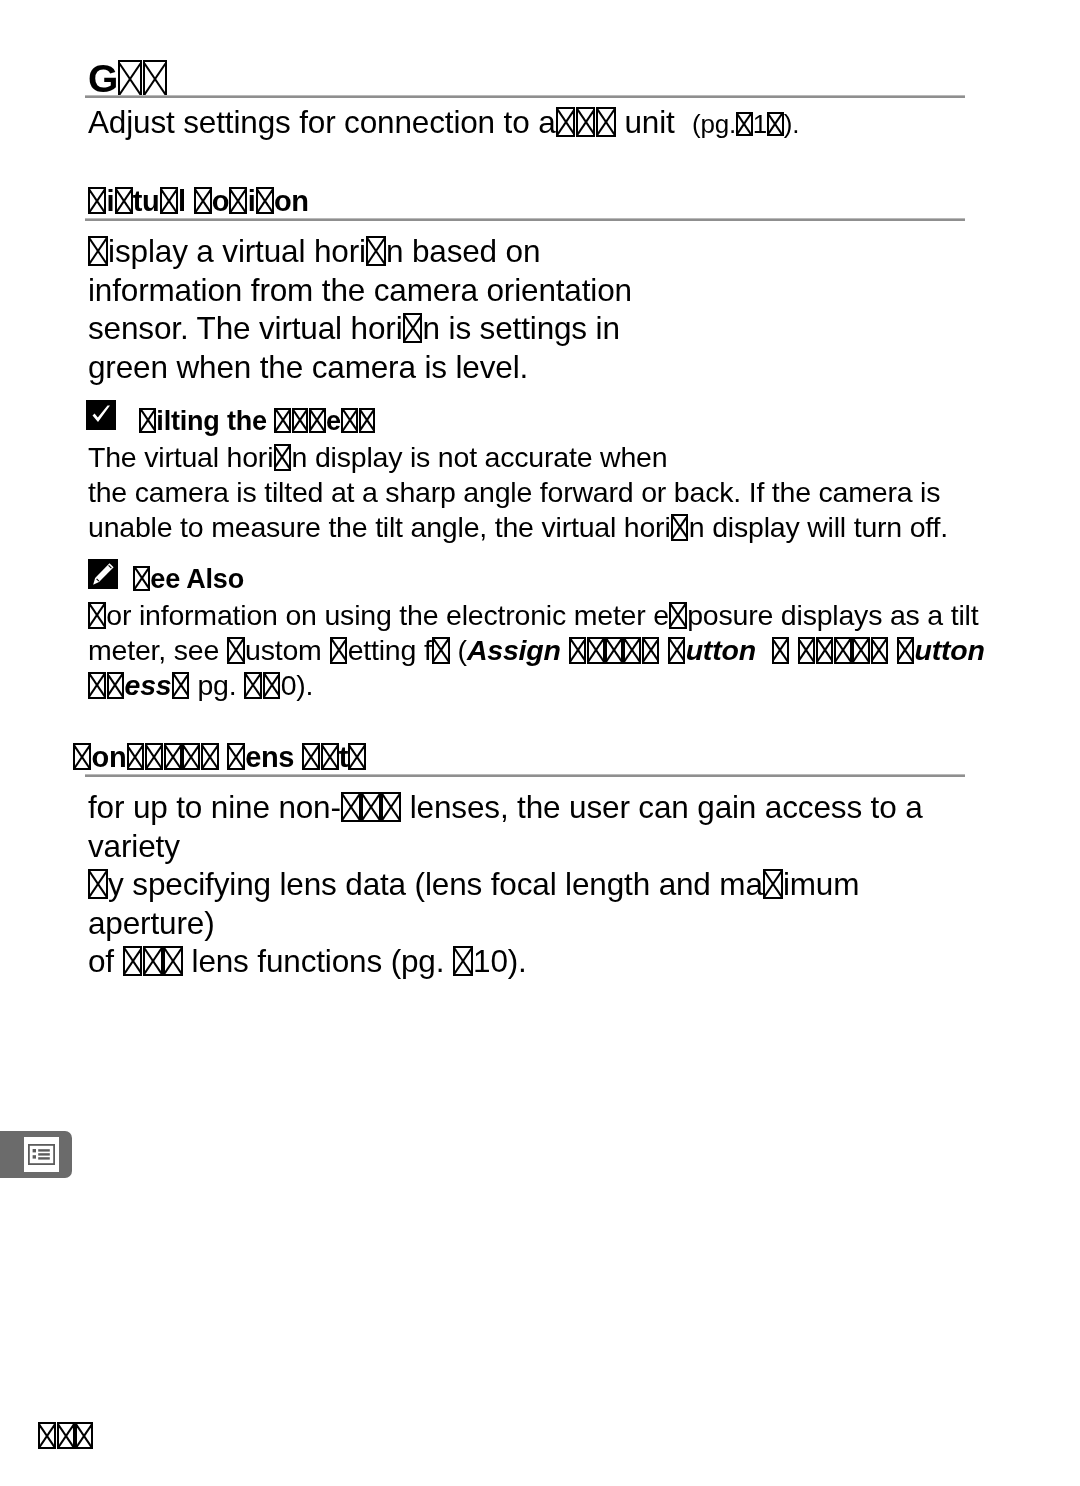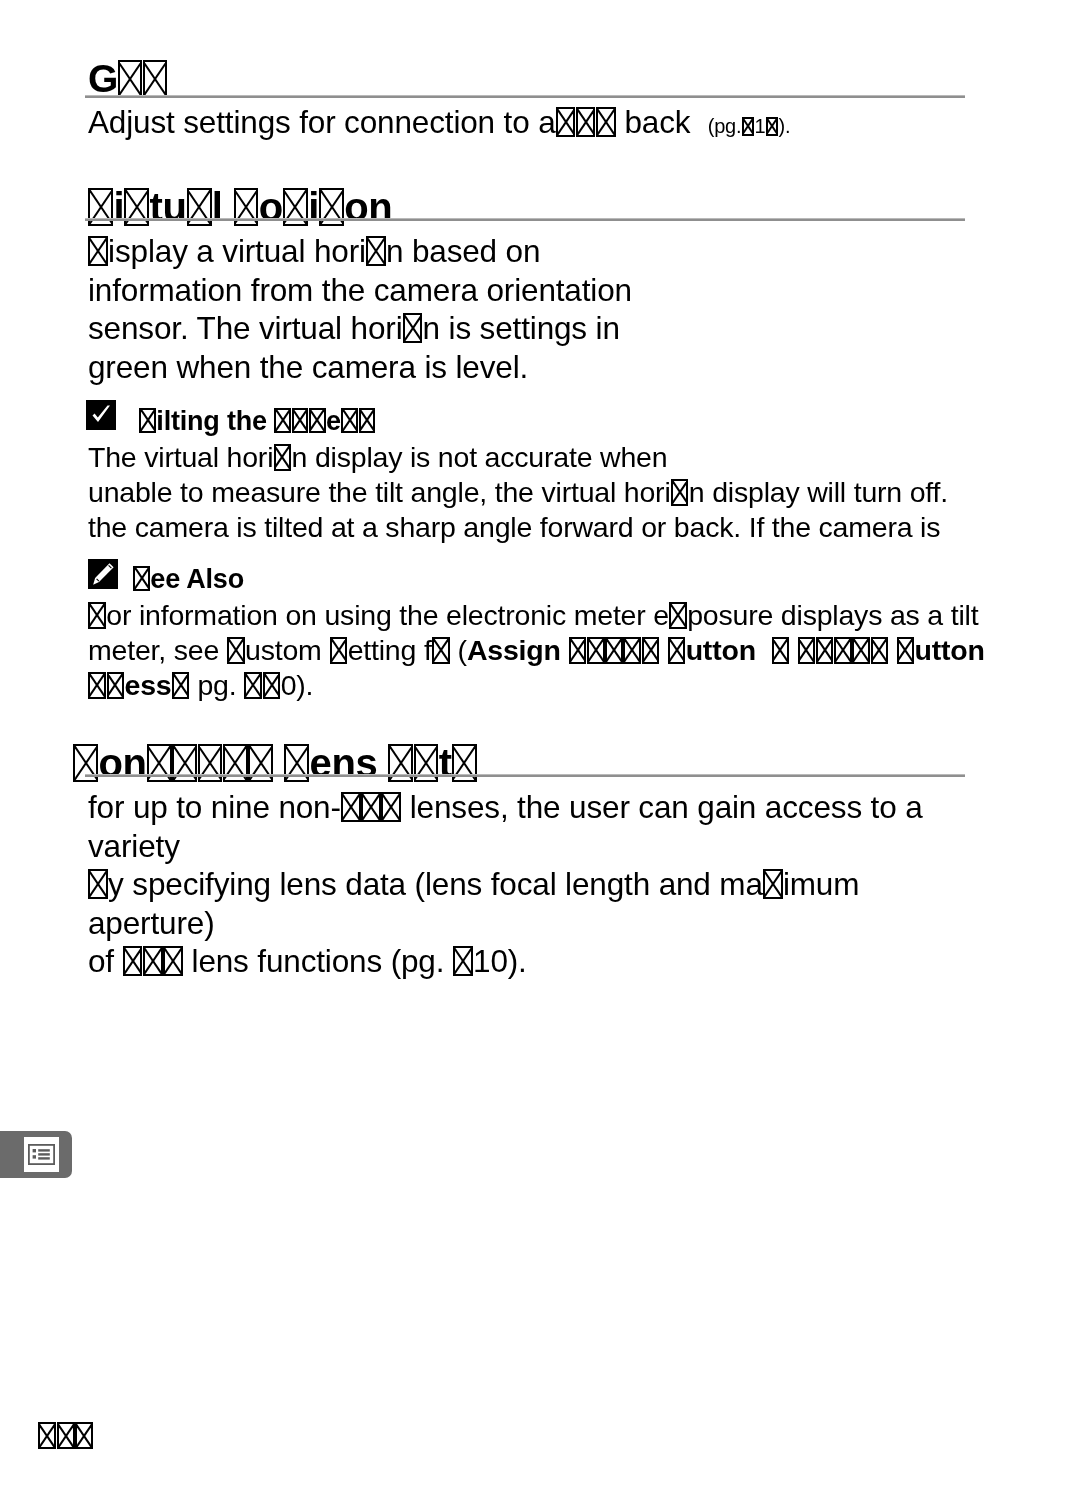--- a/index.html
+++ b/index.html
@@ -54,21 +54,21 @@
     position: absolute;
     font-weight: bold;
     font-size: 39px;
     line-height: 1;
     letter-spacing: -0.6px;
     white-space: nowrap;
   }
   .h-sub {
     position: absolute;
     font-weight: bold;
-    font-size: 40px;
+    font-size: 29px;
     line-height: 1;
     letter-spacing: -0.4px;
     white-space: nowrap;
   }
   .rule {
     position: absolute;
     left: 85px;
     width: 880px;
     height: 3px;
     background: #8f8f8f;
@@ -92,23 +92,23 @@
   .note-title {
     position: absolute;
     font-weight: bold;
     font-size: 27px;
     line-height: 1;
     letter-spacing: -0.2px;
     white-space: nowrap;
     padding-left: 7px;
   }
   .small-note {
-    font-size: 20px;
-  }
-  b.inl { font-weight: bold; }
+    font-size: 26px;
+  }
+  b.inl { font-weight: bold; font-style: italic; }
 
   
   .icon-sq {
     position: absolute;
     width: 30px;
     height: 30px;
     background: #000;
   }
   .icon-sq svg { display: block; width: 30px; height: 30px; }
 
@@ -151,21 +151,21 @@
 
 <div class="page">
 
   <div class="h-main" style="left:88px; top:55px;">
     <span>G</span><span class="tofu"></span><span class="tofu"></span>
   </div>
   <div class="rule" style="top:95px;"></div>
 
   <div class="body-lg" style="left:88px; top:103px; width:900px;">
     <span>Adjust settings for connection to a</span><span class="tofu"></span><span class="tofu"></span><span class="tofu"></span>
-    <span>back</span>&nbsp;
+    <span>unit</span>&nbsp;
     <span class="small-note"><span>(pg.</span><span class="tofu"></span><span>1</span><span class="tofu"></span><span>).</span></span>
   </div>
 
   <div class="h-sub" style="left:88px; top:183px;">
     <span class="tofu"></span><span>i</span><span class="tofu"></span><span>tu</span><span class="tofu"></span><span>l</span>&nbsp;<span class="tofu"></span><span>o</span><span class="tofu"></span><span>i</span><span class="tofu"></span><span>on</span>
   </div>
   <div class="rule" style="top:218px;"></div>
 
   <div class="body-lg" style="left:88px; top:232px; width:580px;">
     <div><span class="tofu"></span><span>isplay a virtual hori</span><span class="tofu"></span><span>n based on</span></div>
@@ -179,22 +179,22 @@
       <rect x="0" y="0" width="30" height="30" fill="#000"></rect>
       <path d="M6.5 15.5 L12 22 L24 5.5 L21.5 5.5 L11.8 17.6 L8.6 13.6 Z" fill="#fff"></path>
     </svg>
   </div>
   <div class="note-title" style="left:132px; top:404px;">
     <span class="tofu"></span><span>ilting the</span>&nbsp;<span class="tofu"></span><span class="tofu"></span><span class="tofu"></span>e<span class="tofu"></span><span class="tofu"></span>
   </div>
 
   <div class="body-md" style="left:88px; top:440px; width:900px;">
     <div><span>The virtual hori</span><span class="tofu"></span><span>n display is not accurate when</span></div>
+    <div>the camera is tilted at a sharp angle forward or back.  If the camera is</div>
     <div><span>unable to measure the tilt angle, the virtual hori</span><span class="tofu"></span><span>n display will turn off.</span></div>
-    <div>the camera is tilted at a sharp angle forward or back.  If the camera is</div>
   </div>
 
   <div class="icon-sq" style="left:88px; top:559px;">
     <svg viewBox="0 0 30 30" aria-hidden="true">
       <rect x="0" y="0" width="30" height="30" fill="#000"></rect>
       <g fill="#fff">
         <path d="M21.5 4.2 L25.6 8.3 L11.0 22.9 L5.2 25.8 L7.1 19.0 Z"></path>
       </g>
       <g stroke="#000" stroke-width="1.1" fill="none">
         <path d="M8.6 19.8 L10.9 22.1"></path>

